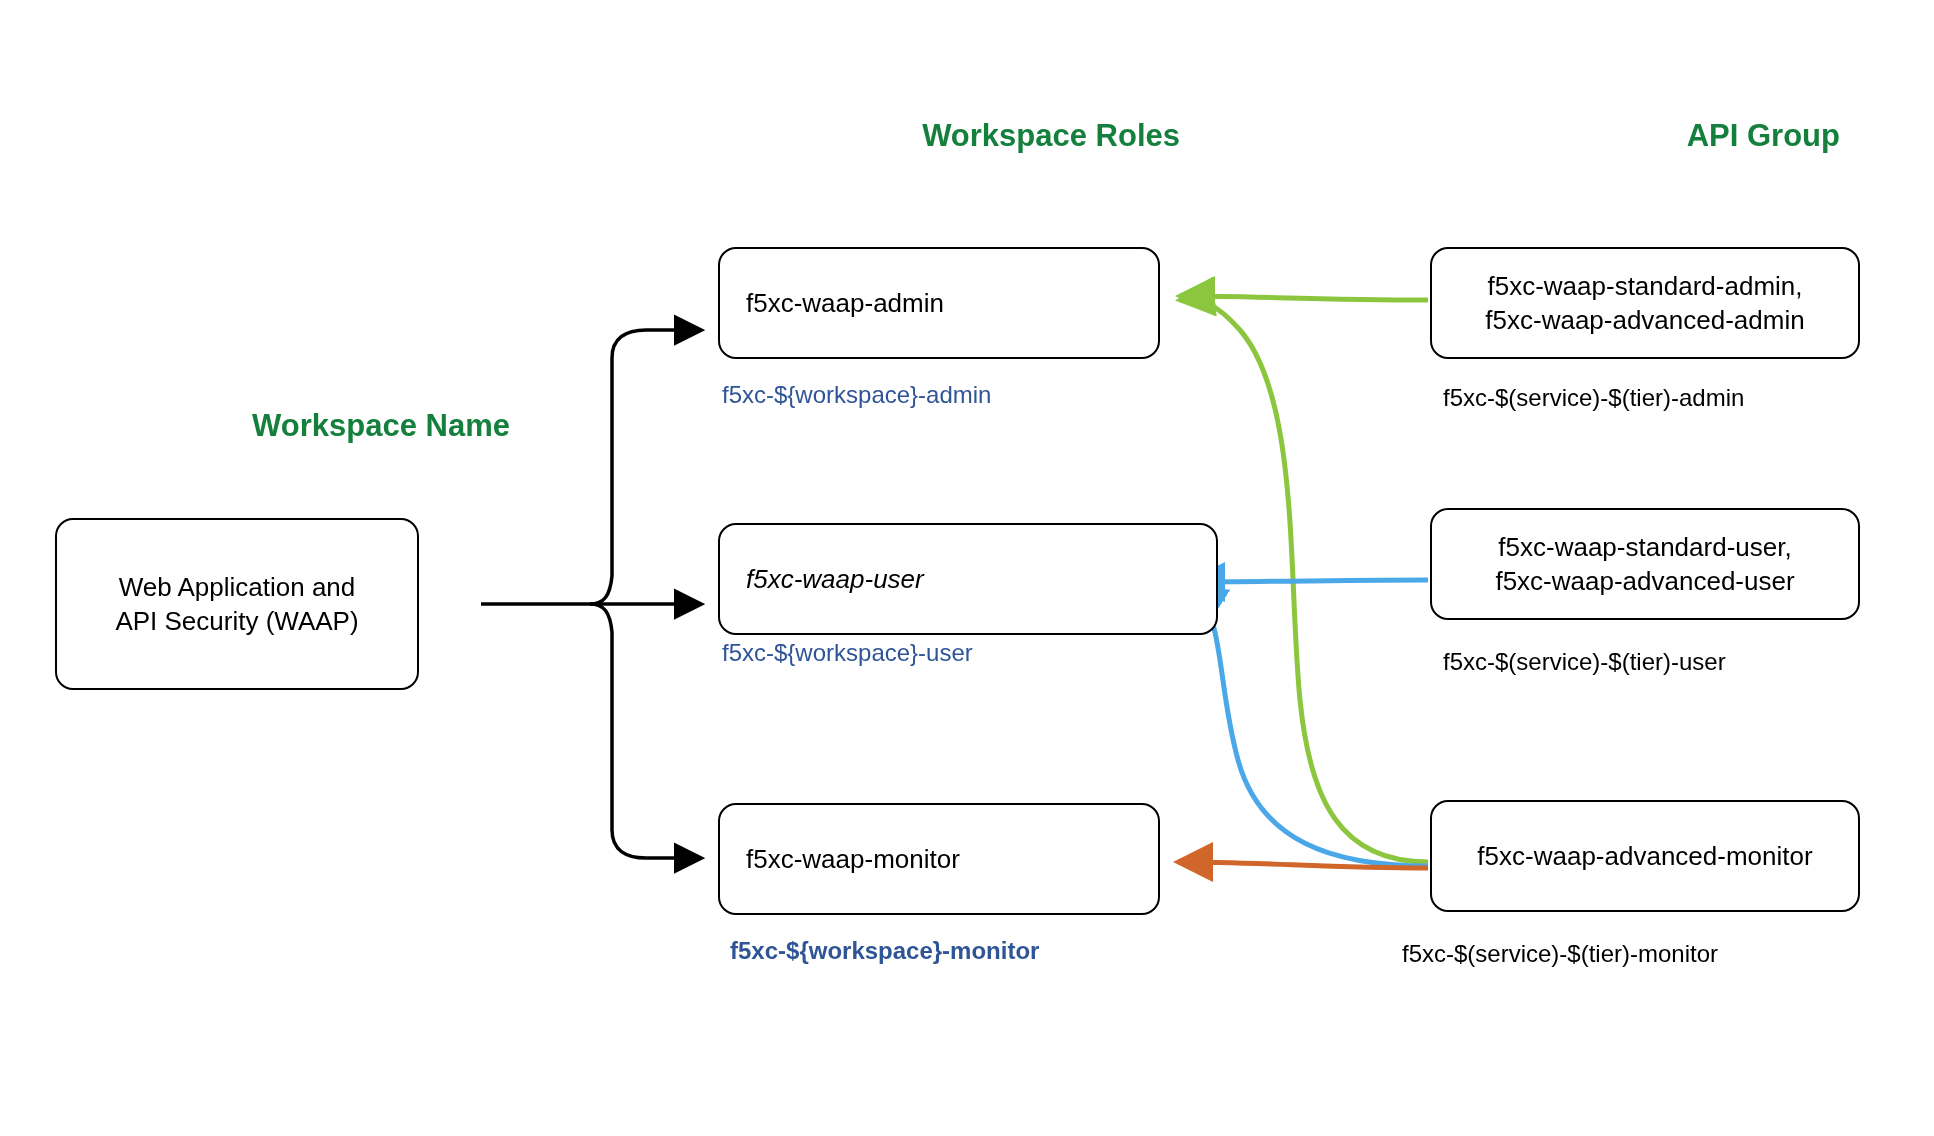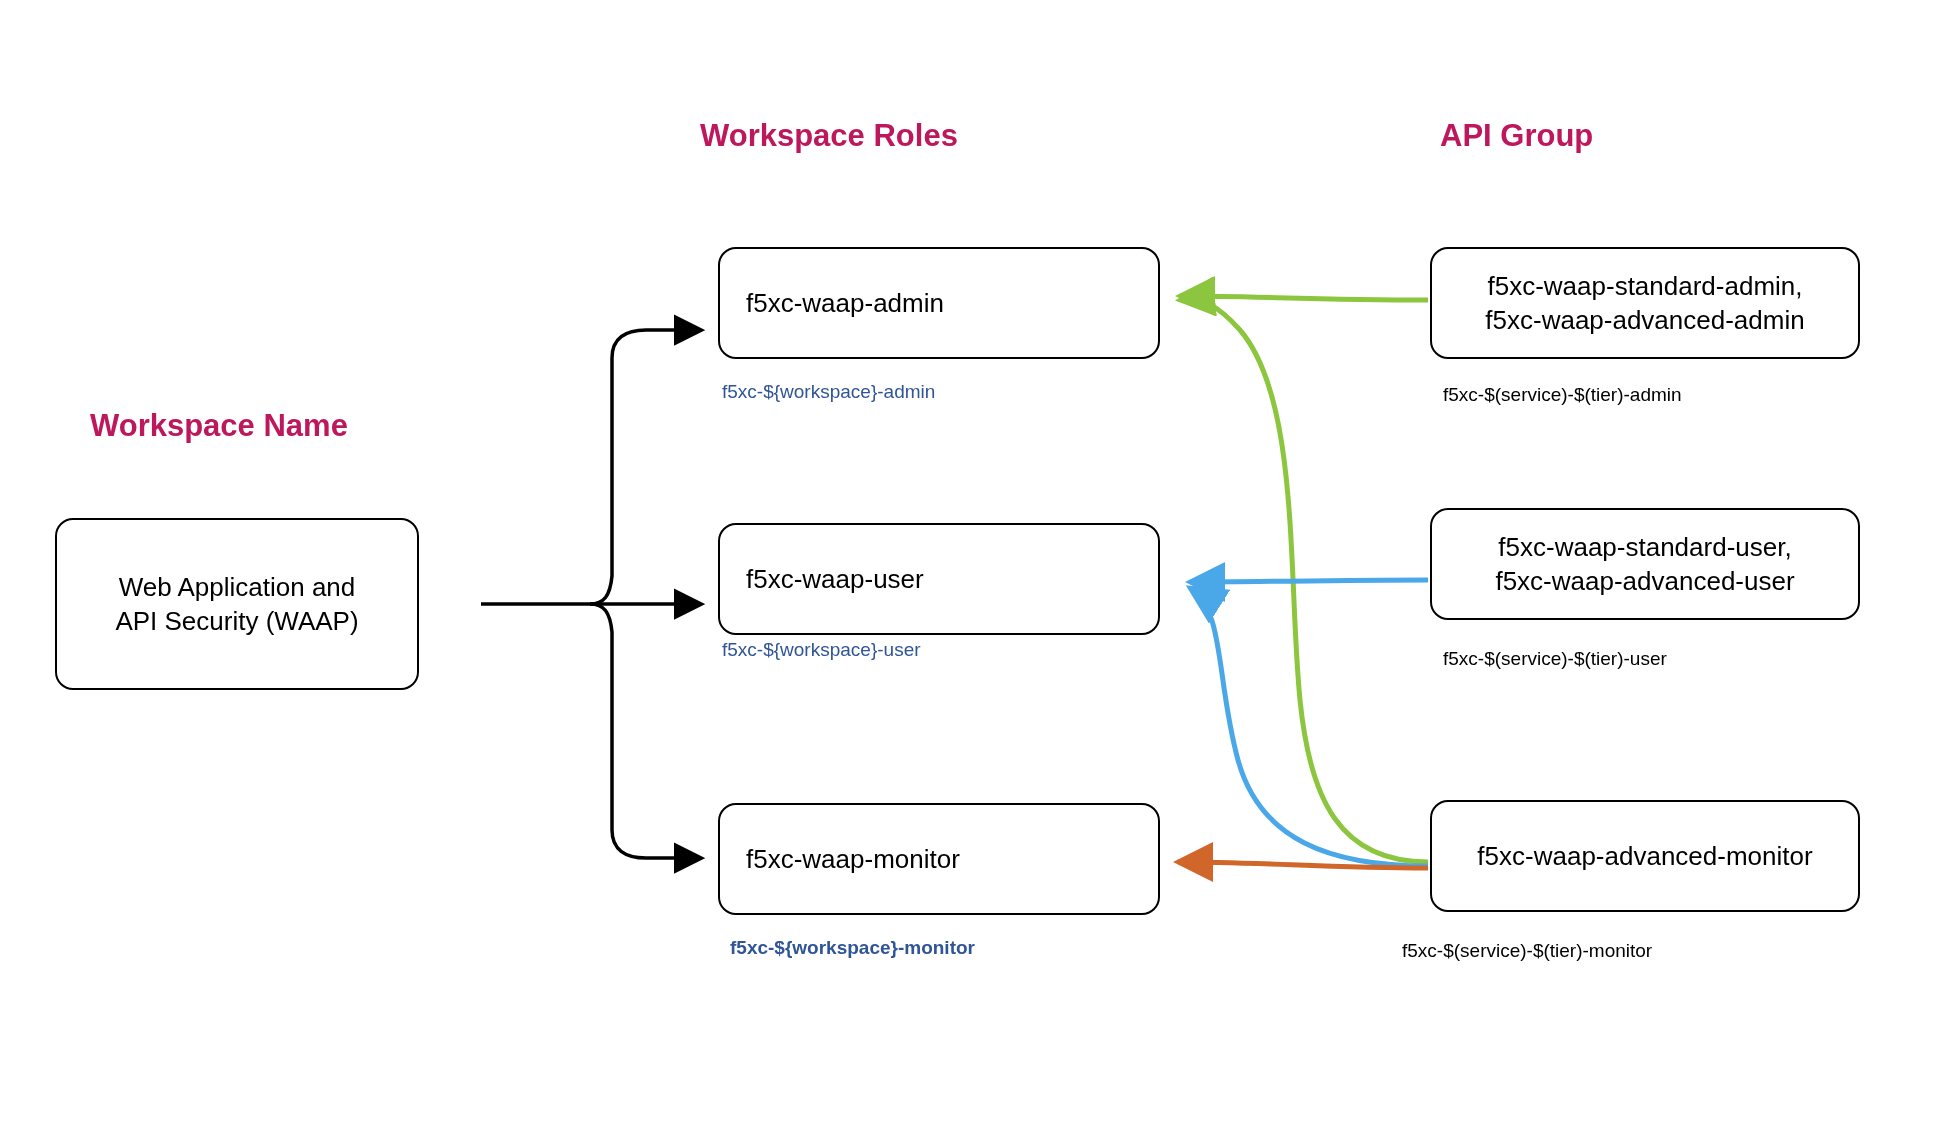--- a/index.html
+++ b/index.html
@@ -24,23 +24,23 @@
     left: 0;
     top: 0;
     width: 1934px;
     height: 1136px;
     pointer-events: none;
   }
   .col-title {
     position: absolute;
     font-size: 31px;
     font-weight: bold;
-    text-align: left;
+    text-align: right;
     white-space: nowrap;
-    color: #be185d;
+    color: #15803d;
   }
   .node {
     position: absolute;
     box-sizing: border-box;
     border: 2.5px solid #000000;
     border-radius: 18px;
     background: #ffffff;
     display: flex;
     align-items: center;
     justify-content: center;
@@ -49,21 +49,21 @@
     line-height: 1.32;
     padding: 6px 14px;
   }
   .node.left-align {
     justify-content: flex-start;
     text-align: left;
     padding-left: 26px;
   }
   .caption {
     position: absolute;
-    font-size: 19px;
+    font-size: 24px;
     white-space: nowrap;
   }
   .caption.blue {
     color: #2f5597;
   }
   .caption.black {
     color: #000000;
   }
 </style>
 </head>
@@ -115,21 +115,21 @@
       <div>Web Application and</div>
       <div>API Security (WAAP)</div>
     </div>
   </div>
 
   <div class="node left-align" style="left:718px; top:247px; width:442px; height:112px;">
     <span>f5xc-waap-admin</span>
   </div>
   <div class="caption blue" style="left:722px; top:381px;">f5xc-${workspace}-admin</div>
 
-  <div class="node left-align" style="left:718px; top:523px; width:442px; height:112px;">
+  <div class="node left-align" style="left:718px; top:523px; width:500px; height:112px;font-style:italic;">
     <span>f5xc-waap-user</span>
   </div>
   <div class="caption blue" style="left:722px; top:639px;">f5xc-${workspace}-user</div>
 
   <div class="node left-align" style="left:718px; top:803px; width:442px; height:112px;">
     <span>f5xc-waap-monitor</span>
   </div>
   <div class="caption blue" style="left:730px; top:937px;font-weight:bold;">f5xc-${workspace}-monitor</div>
 
   <div class="node" style="left:1430px; top:247px; width:430px; height:112px;">

